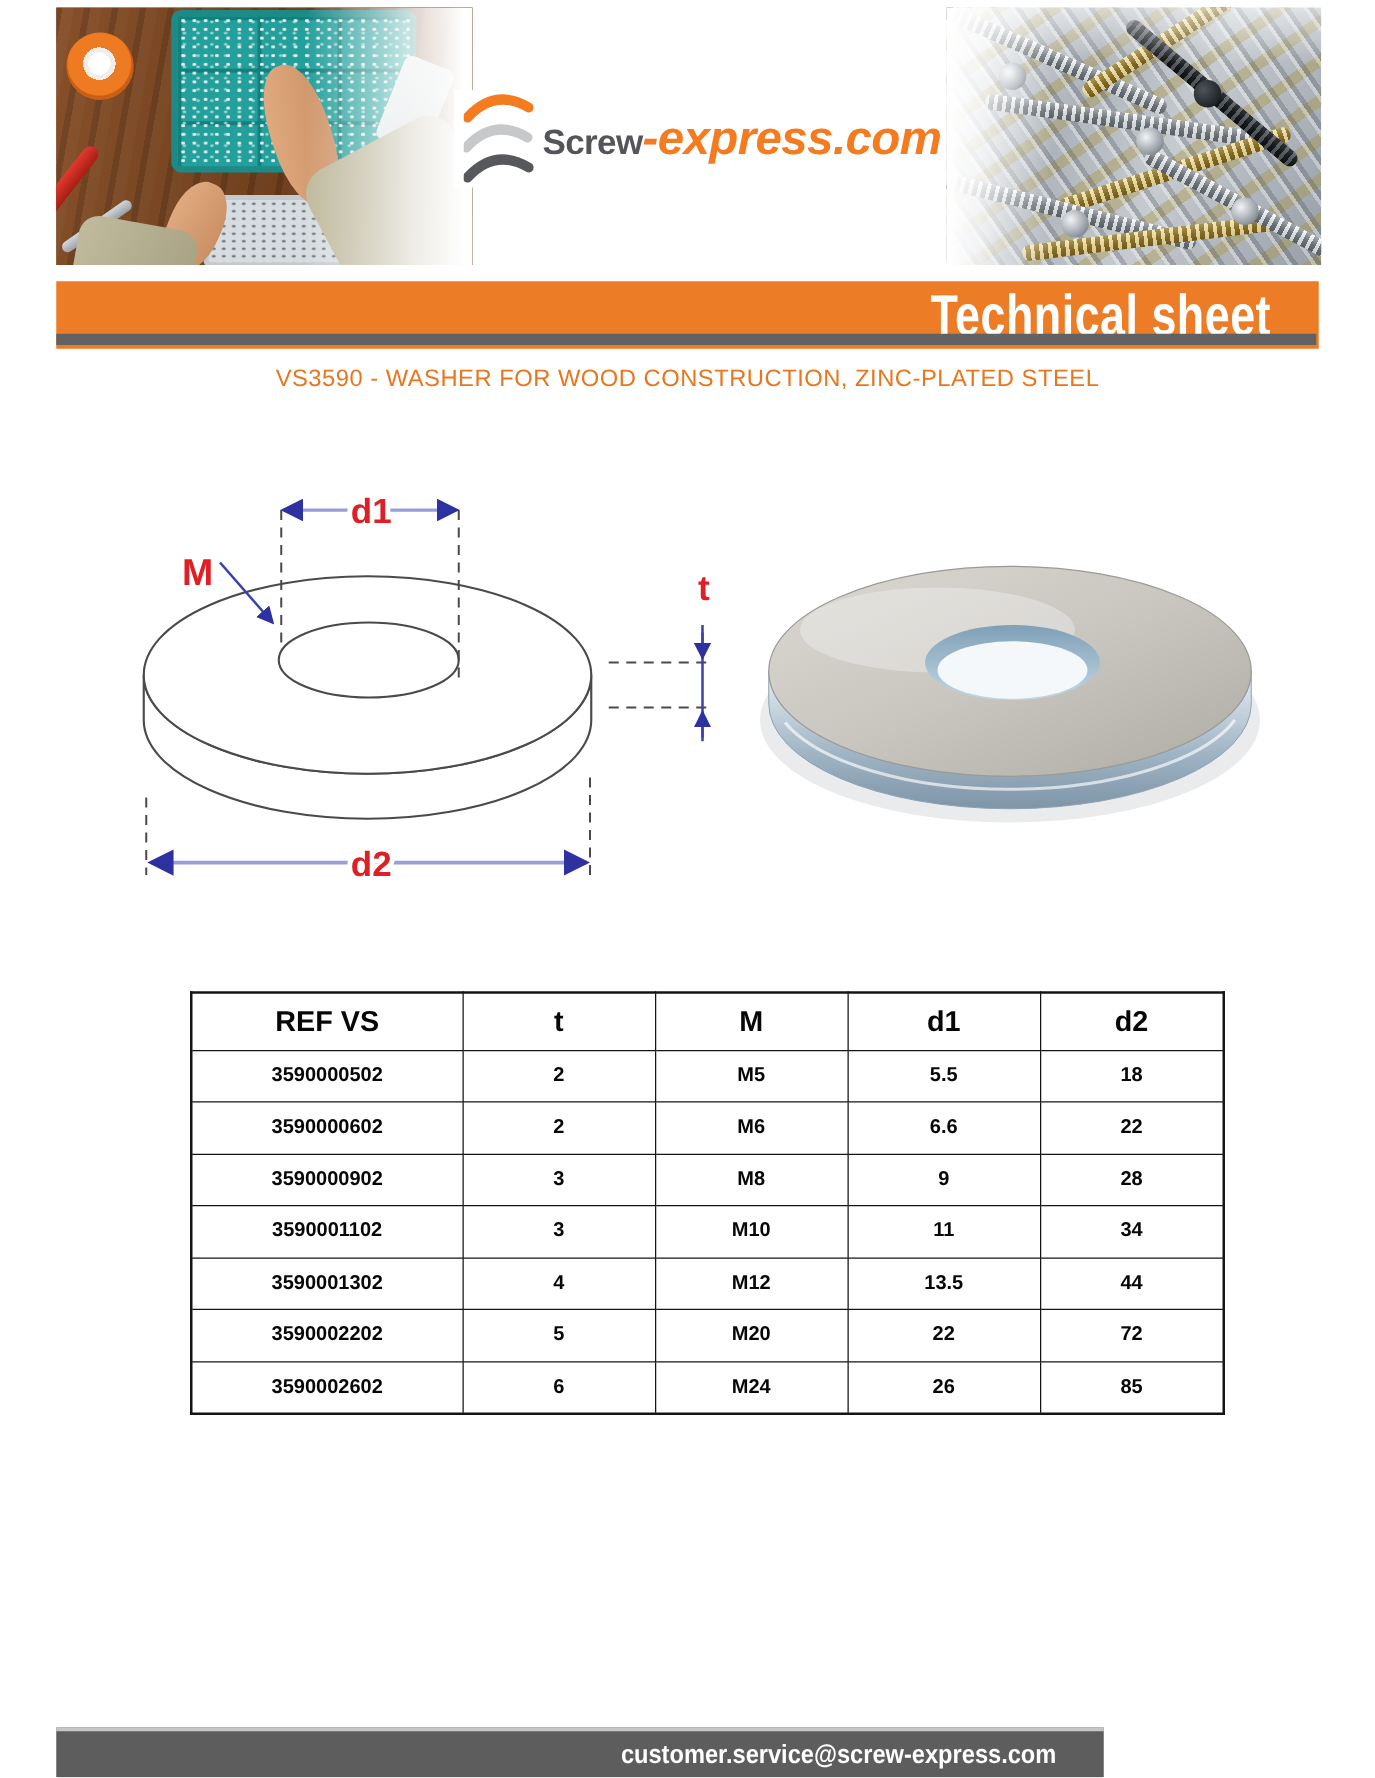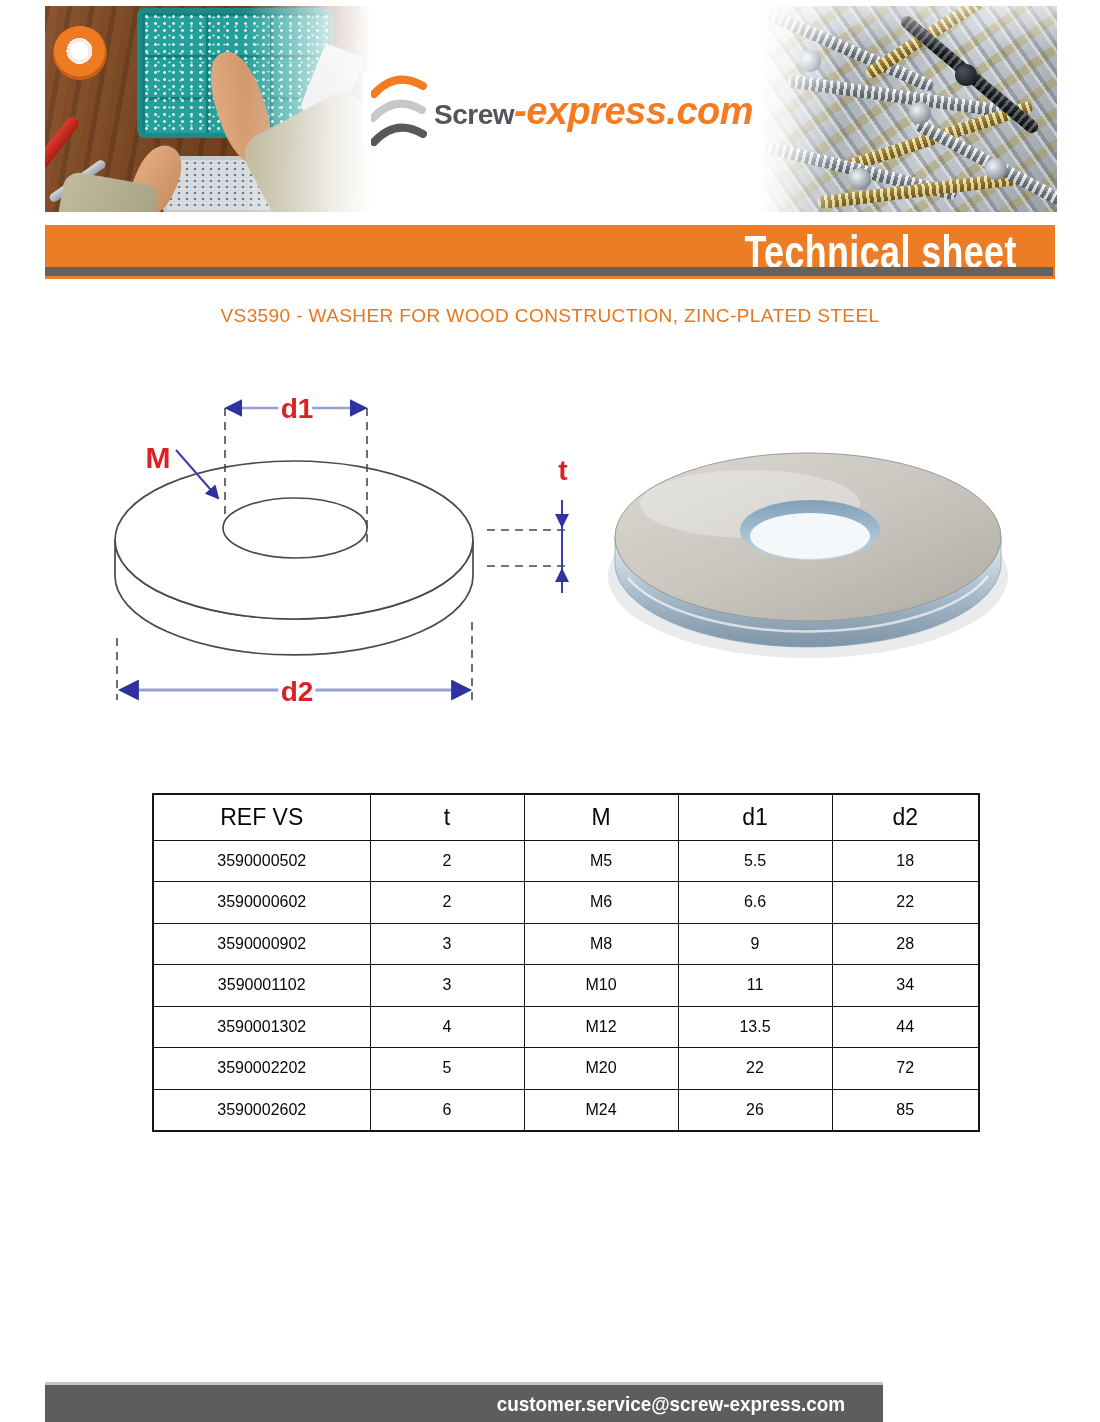--- a/index.html
+++ b/index.html
@@ -91,30 +91,30 @@
   .logo { position:absolute; left:363px; top:72px; height:78px; display:flex; align-items:center; gap:7px; background:#fff; padding:0 8px; }
   .brand1 { font-size:28px; font-weight:bold; color:#54555a; letter-spacing:-0.5px; }
   .brand2 { font-size:38px; font-weight:bold; font-style:italic; color:#f47b20; letter-spacing:-0.5px; }
   
   .banner { position:absolute; left:45px; top:213px; width:1010px; height:54px; background:#ed7c26;
     display:flex; align-items:center; justify-content:flex-end;margin-top:12px; }
   .banner-text { color:#fff; font-size:46px; font-weight:bold; line-height:54px;
     transform: scaleX(.78); transform-origin:center; white-space:nowrap; letter-spacing:0.5px; }
   .banner-shadow { position:absolute; left:45px; top:267px; width:1008px; height:9px; background:#626262; }
   
-  .product-title { position:absolute; left:0; top:305px; width:1100px; text-align:center;
+  .product-title { position:absolute; left:0; top:293px; width:1100px; text-align:center;
     color:#e8761f; font-size:19px; font-weight:normal; letter-spacing:0.4px; }
   
   .diagram { position:absolute; left:80px; top:380px; }
   .washer-photo { position:absolute; left:600px; top:430px; }
   
   .spec-table { position:absolute; left:152px; top:793px; width:826px; border-collapse:collapse;
     table-layout:fixed; border:2px solid #141414; }
   .spec-table th, .spec-table td { border:1.6px solid #141414; text-align:center; color:#070707;
-    font-weight:normal; vertical-align:middle; }
+    font-weight:bold; vertical-align:middle; }
   .spec-table th { height:46px; font-size:23px; }
   .spec-table td { height:41.5px; font-size:16px; }
   
   .footer-bar { position:absolute; left:45px; top:1382px; width:838px; height:40px; background:#5d5d5d;
     border-top:3px solid #c6c6c6; display:flex; align-items:center; justify-content:flex-end; padding-right:38px; }
   .footer-email { color:#fff; font-size:21px; font-weight:bold; transform:scaleX(.9);
     transform-origin:right center; white-space:nowrap; }
 </style>
 </head>
 <body>

